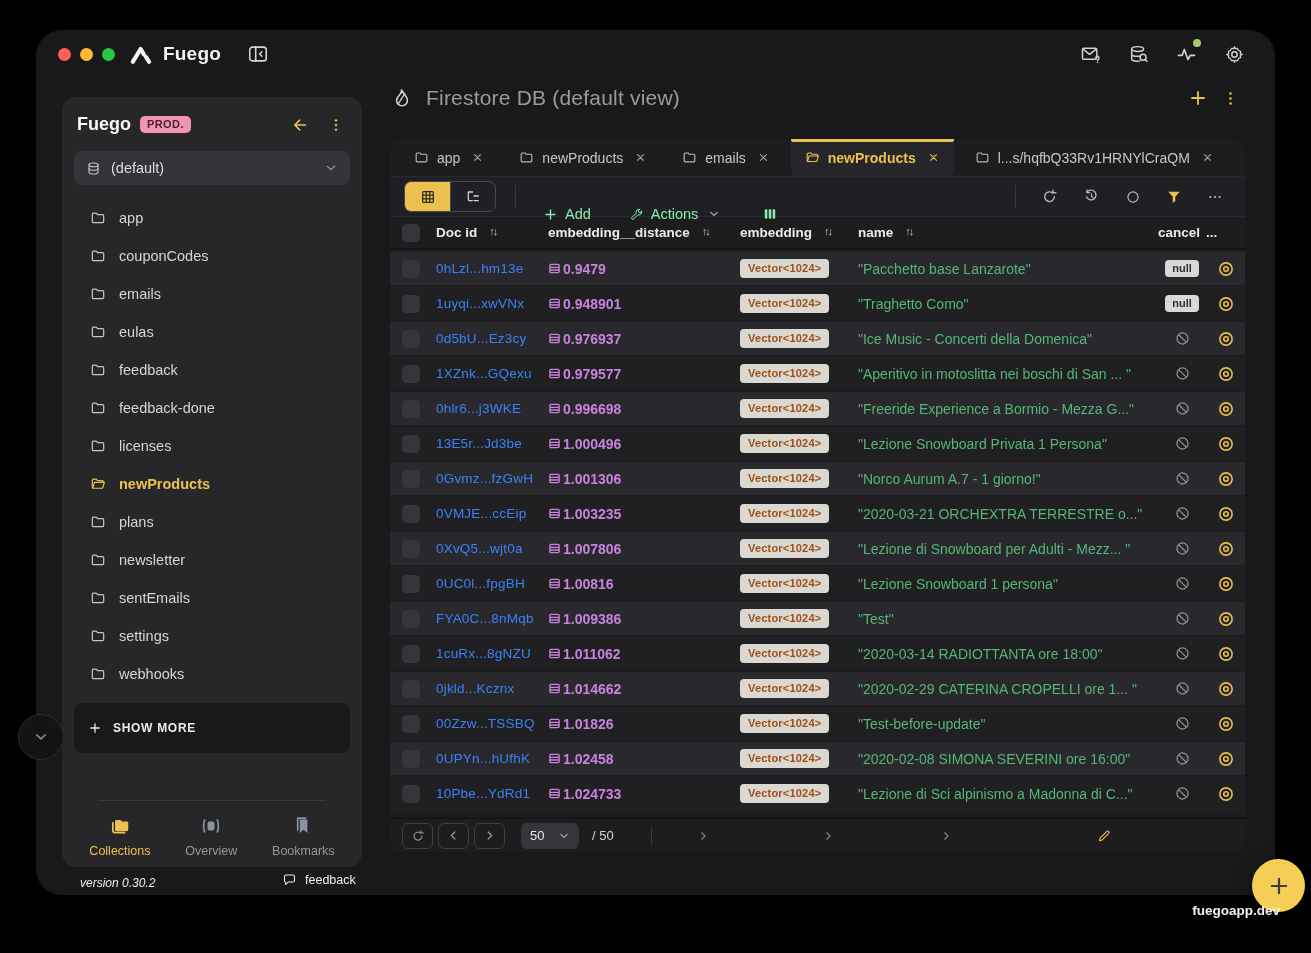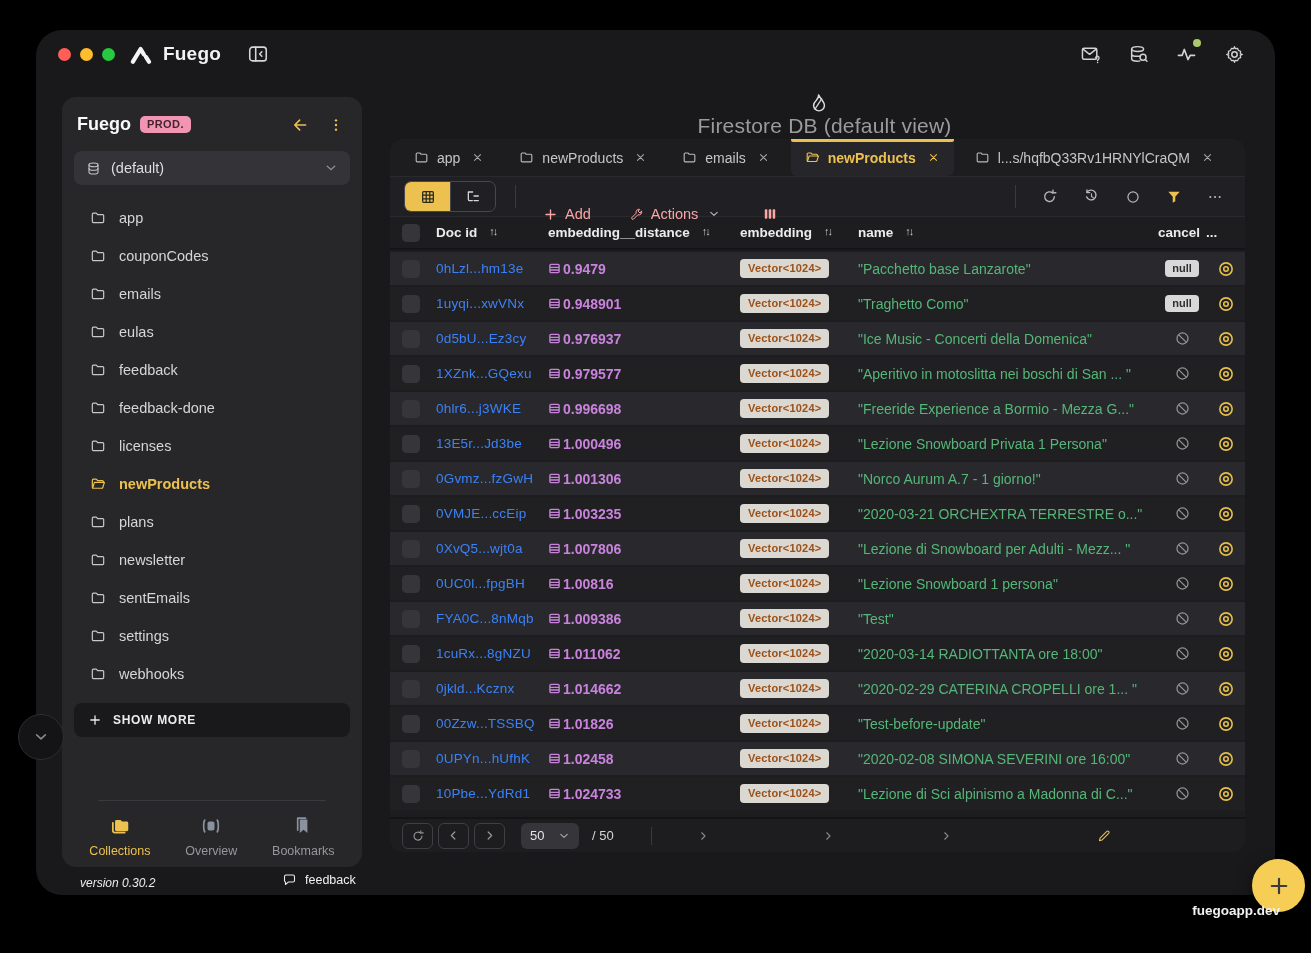--- a/index.html
+++ b/index.html
@@ -44,36 +44,36 @@
   .db-select { margin:8px 12px 0; height:34px; background:#333338; border-radius:8px;
     display:flex; align-items:center; padding:0 12px; gap:10px; color:#c9c9cb; }
   .db-select .lbl { font-size:14.5px; color:#dedee0; }
   .db-select .icon:last-child { margin-left:auto; color:#98989c; }
   .s-list { margin-top:14px; }
   .s-item { height:38px; display:flex; align-items:center; padding:0 16px 0 28px; gap:13px;
     color:#c8c8ca; cursor:default; }
   .s-item .s-label { font-size:14.5px; color:#d6d6d8; }
   .s-item.active { color:#ecc14f; }
   .s-item.active .s-label { color:#ecc14f; font-weight:700; }
-  .show-more { margin:10px 12px 0; height:34px; background:#19191b; border-radius:8px;
+  .show-more { margin:10px 12px 0; height:50px; background:#19191b; border-radius:8px;
     display:flex; align-items:center; padding:0 14px; gap:11px; color:#ececec; }
   .show-more .lbl { font-size:12px; font-weight:700; letter-spacing:.7px; }
   .s-divider { position:absolute; left:36px; right:36px; top:703px; height:1px; background:#3a3a3e; }
   .s-nav { position:absolute; left:0; right:0; top:718px; display:flex; justify-content:space-around; padding:0 10px; }
   .s-nav-item { display:flex; flex-direction:column; align-items:center; gap:7px; color:#8a92a0; }
   .s-nav-item .lbl { font-size:12.5px; color:#97979b; }
   .s-nav-item.active { color:#ecc14f; }
   .s-nav-item.active .lbl { color:#ecc14f; }
   .version-txt { position:absolute; left:44px; top:846px; font-size:12px; color:#ededed;font-style:italic; }
   .feedback-link { position:absolute; left:246px; top:842px; display:flex; align-items:center; gap:8px;
     color:#f0f0f0; font-size:12.5px; }
 
   
-  .main-titlerow { position:absolute; left:354px; top:62px; width:855px; height:40px;
-    display:flex; align-items:center; color:#9b9b9e;flex-direction:column; }
+  .main-titlerow { position:absolute; left:354px; top:48px; width:855px; height:40px;
+    display:flex; align-items:center; color:#9b9b9e; }
   .main-titlerow .flame { color:#dcdcde; }
   .main-title { margin-left:14px; font-size:21px; font-weight:500; color:#9b9b9e; letter-spacing:.2px; }
   .main-titlerow .plus { margin-left:auto; color:#ecc14f; margin-right:14px; }
   .main-titlerow .kebab { color:#ecc14f; margin-right:6px; }
 
   .content-card { position:absolute; left:354px; top:109px; width:855px; height:713px;
     background:#1d1d20; border-radius:12px; overflow:hidden; display:flex; flex-direction:column; }
 
   .tabstrip { height:37px; display:flex; align-items:stretch; padding:0 10px; gap:7px; flex:none; }
   .tab { position:relative; display:flex; align-items:center; gap:8px; padding:0 14px;
@@ -85,21 +85,21 @@
   .tab.active::before { content:''; position:absolute; left:0; right:0; top:0; height:3px;
     background:#ecc14f; border-radius:0 0 2px 2px; }
 
   .toolbar { height:41px; flex:none; display:flex; align-items:center; padding:0 14px;
     background:#202024; border-top:1px solid #2a2a2e; border-bottom:1px solid #2a2a2e; }
   .seg { display:flex; border:1px solid #48484c; border-radius:7px; overflow:hidden; height:31px; }
   .seg-btn { width:45px; display:flex; align-items:center; justify-content:center; color:#d8d8da; }
   .seg-btn.active { background:#ecc14f; color:#2a2a1d; }
   .seg-btn + .seg-btn { border-left:1px solid #48484c; }
   .v-sep { width:1px; height:23px; background:#3a3a3e; margin:0 19px; flex:none; }
-  .tool-btn { display:flex; align-items:center; gap:7px; color:#fca5a5; font-size:14.5px; padding:0 8px;margin-top:35px; }
+  .tool-btn { display:flex; align-items:center; gap:7px; color:#86efac; font-size:14.5px; padding:0 8px;margin-top:35px; }
   .tool-btn .chev { color:#b9b9bb; margin-left:3px; }
   .toolbar-right { margin-left:auto; display:flex; align-items:center; gap:25px; padding-right:8px; color:#b9b9bb; }
   .funnel-ic { color:#ecc14f; }
 
   .grid { display:grid; grid-template-columns:34px 112px 192px 118px 300px 48px 1fr;
     align-items:center; padding-left:12px; }
   .thead { height:33px; flex:none; font-size:13.5px; font-weight:700; color:#ececee;
     border-bottom:2px solid #141416; }
   .th { display:flex; align-items:flex-start; overflow:hidden; white-space:nowrap; }
   .sort { font-size:11px; letter-spacing:-2px; color:#c7c7c9; margin-left:12px; font-weight:400; }

